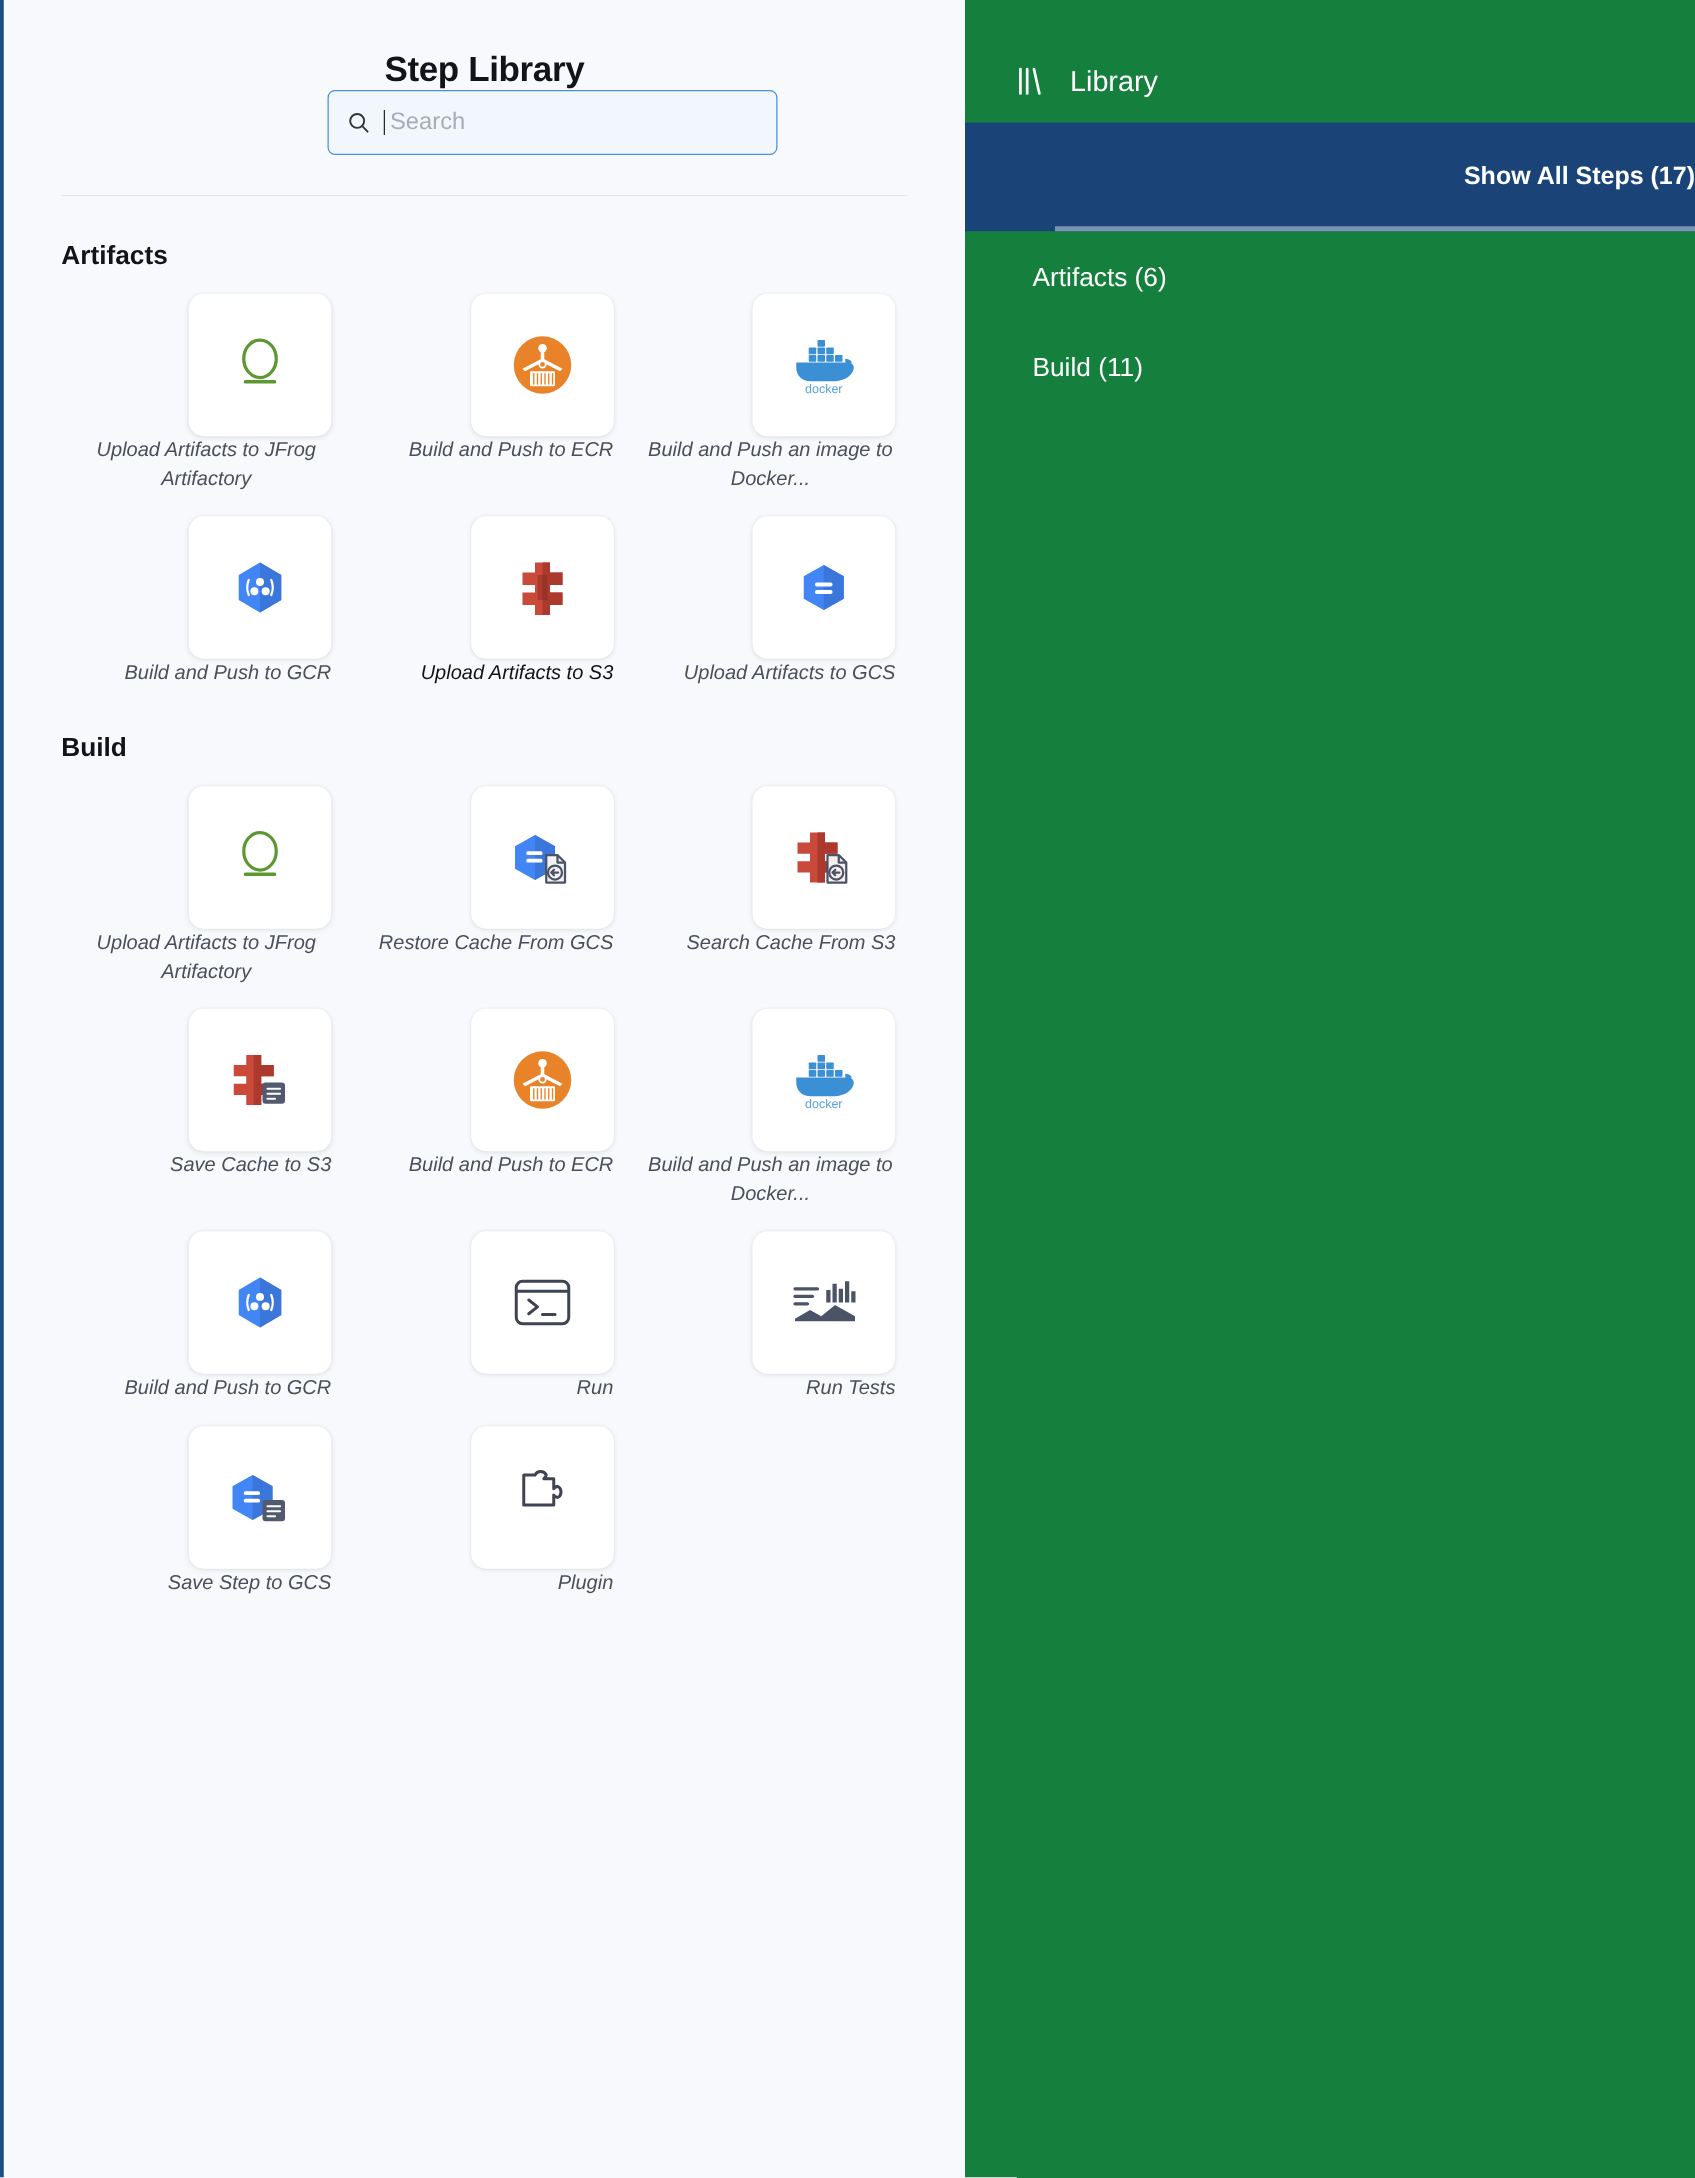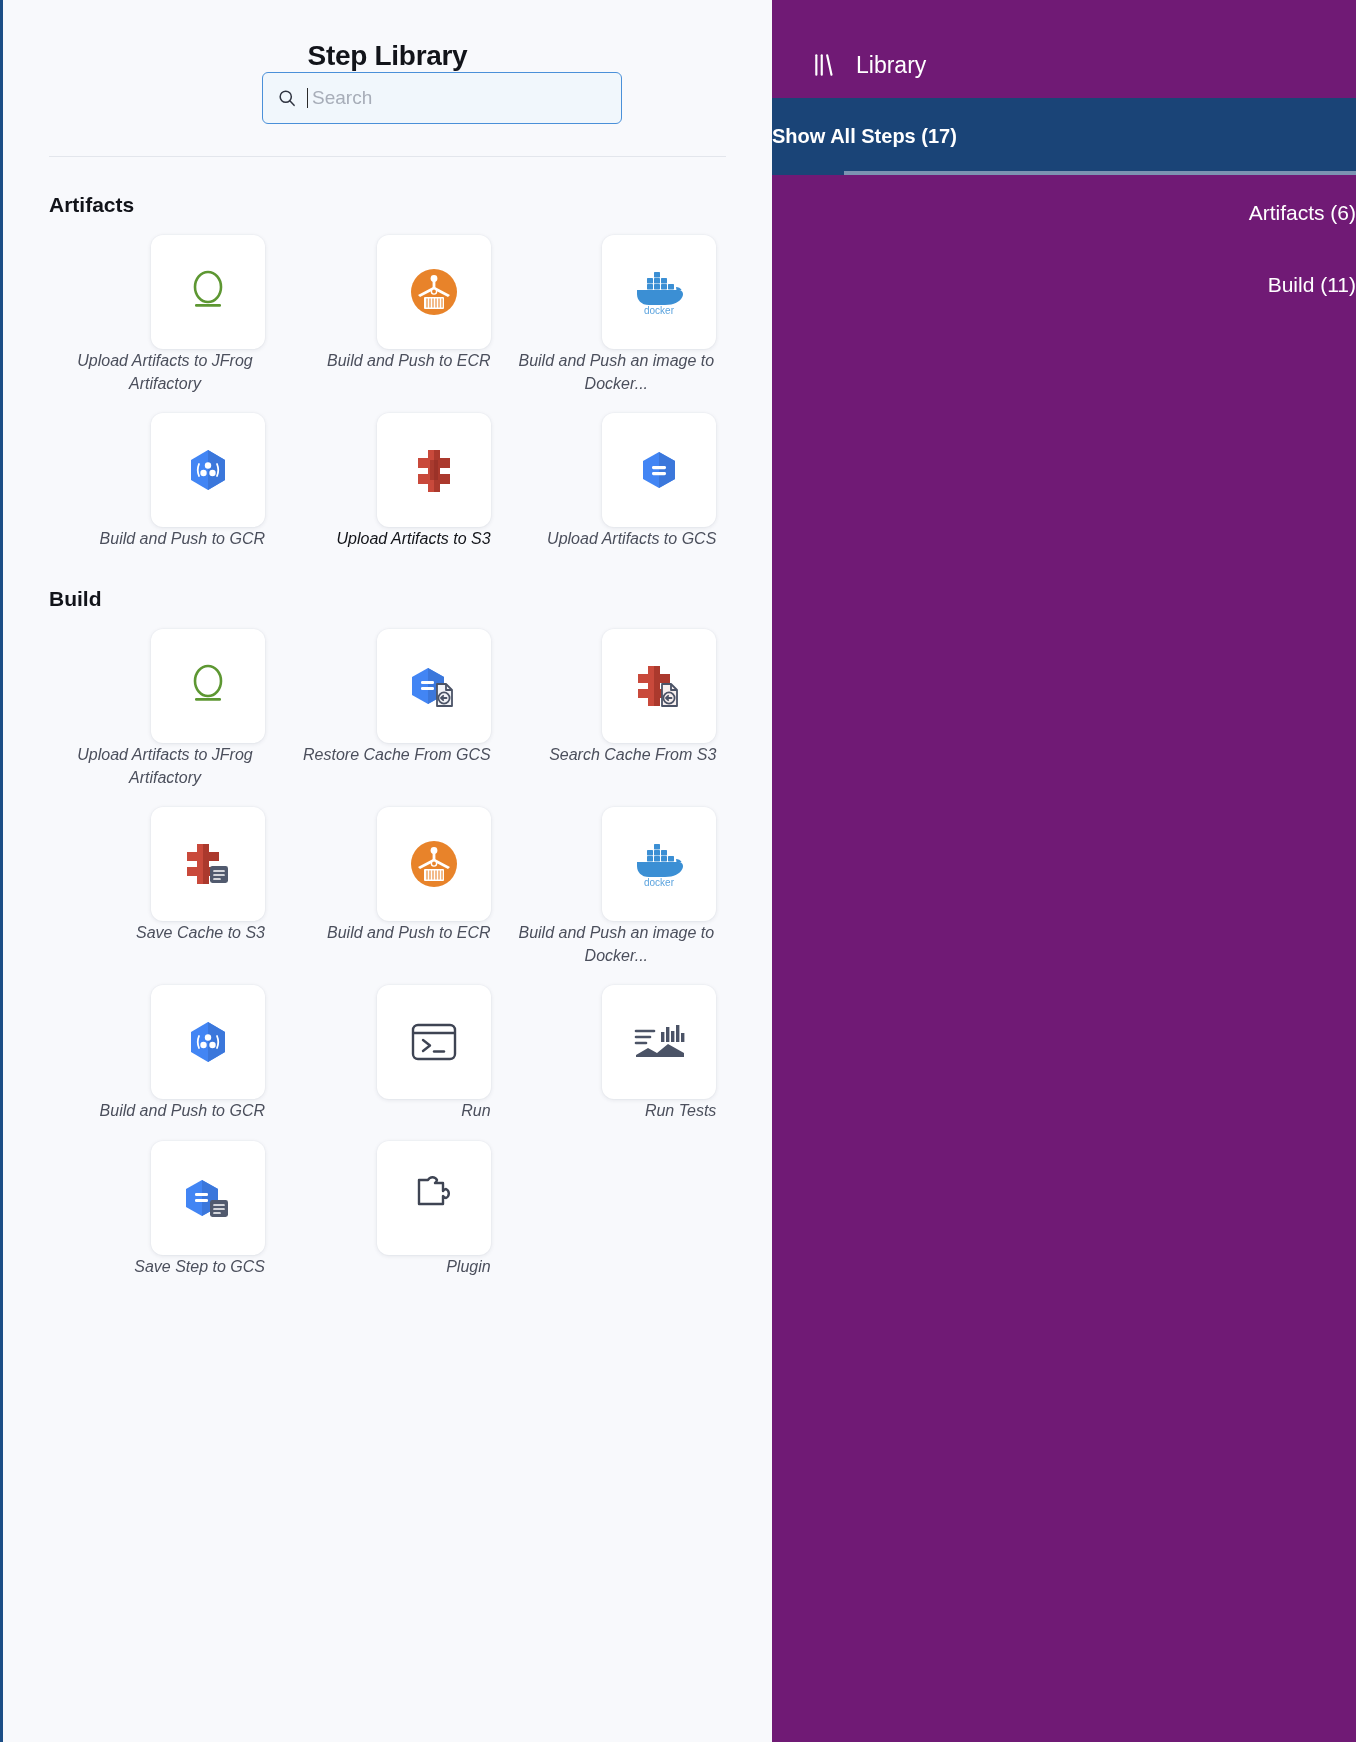--- a/index.html
+++ b/index.html
@@ -89,51 +89,51 @@
     color: #4b4f5c; text-align: center;
     max-width: 200px;
     word-wrap: break-word;
     font-style: italic;
   }
   .step-card.selected .step-label { color: #111318; }
 
   
   .sidebar {
     width: 584px; height: 1742px;
-    background: #701a75;
+    background: #15803d;
     color: #ffffff;
     position: relative;
   }
   .sb-header {
     display: flex; align-items: center; gap: 18px;
     padding: 32px 0 0 40px;
     height: 98px;
   }
   .books-icon { width: 26px; height: 26px; display: block; }
   .sb-title { font-size: 23px; font-weight: 400; color: #ffffff; }
 
   .sb-active-row {
     background: #1a4477;
-    height: 77px;
-    display: flex; align-items: center; justify-content: flex-start;
+    height: 87px;
+    display: flex; align-items: center; justify-content: flex-end;
     position: relative;
+    padding-left: 19px;
   }
   .sb-active-label { font-size: 20px; font-weight: bold; color: #ffffff; }
   .sb-underline {
     position: absolute; bottom: 0; left: 72px; right: 0;
     height: 4px; background: #7b93b2;
   }
 
   .sb-item {
     padding: 4px 0 0 54px;
     height: 72px;
     display: flex; align-items: center;
     font-size: 21px; color: #ffffff;
     cursor: pointer;
-    justify-content: flex-end;
   }
   .sb-item:first-of-type { margin-top: 38px; }
 </style>
 </head>
 <body>
 
 <div class="app">
 
   <div class="left-panel">
 

